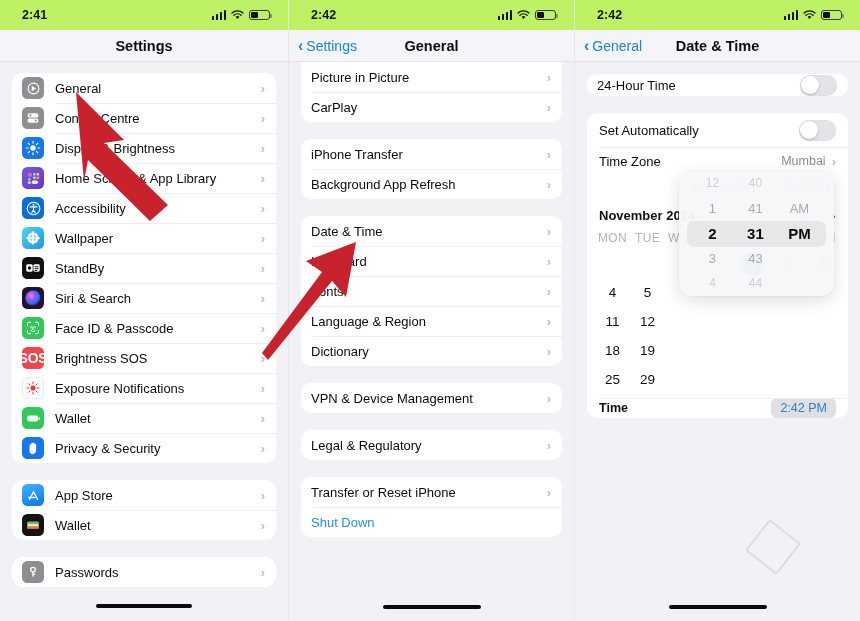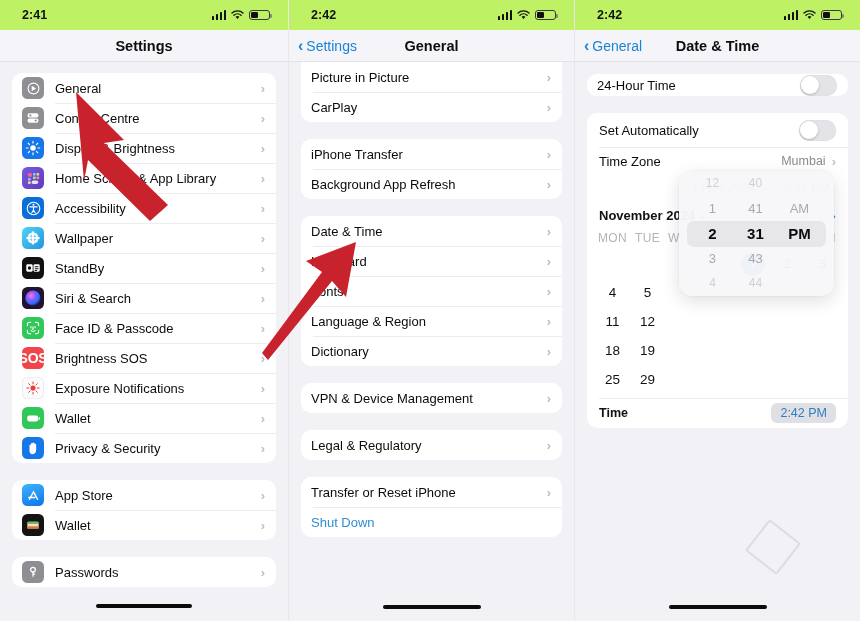--- a/index.html
+++ b/index.html
@@ -148,21 +148,21 @@
     height: 29px; display: flex; align-items: center; justify-content: center;
     font-size: 13.5px; color: #111;
   }
   .cal-cell.empty { color: transparent; }
   .cal-cell .pill {
     width: 24px; height: 24px; border-radius: 50%;
     display: flex; align-items: center; justify-content: center;
   }
   .cal-cell .pill.sel { background: #0b84ff; color: #fff; font-weight: 500; }
 
-  .time-row { display: flex; align-items: center; height: 30px; padding: 1px 12px;
+  .time-row { display: flex; align-items: center; height: 20px; padding: 1px 12px;
               position: relative; }
   .time-row::before { content: ""; position: absolute; left: 12px; right: 0; top: 0;
                       height: 1px; background: #ededf0; }
   .time-label { font-size: 12.5px; font-weight: bold; color: #111; }
   .time-chip {
     margin-left: auto; background: #dfdfe4; border-radius: 6px;
     padding: 3px 9px; font-size: 12.5px; color: #2f7fc4; font-weight: 500;
   }
 
   

